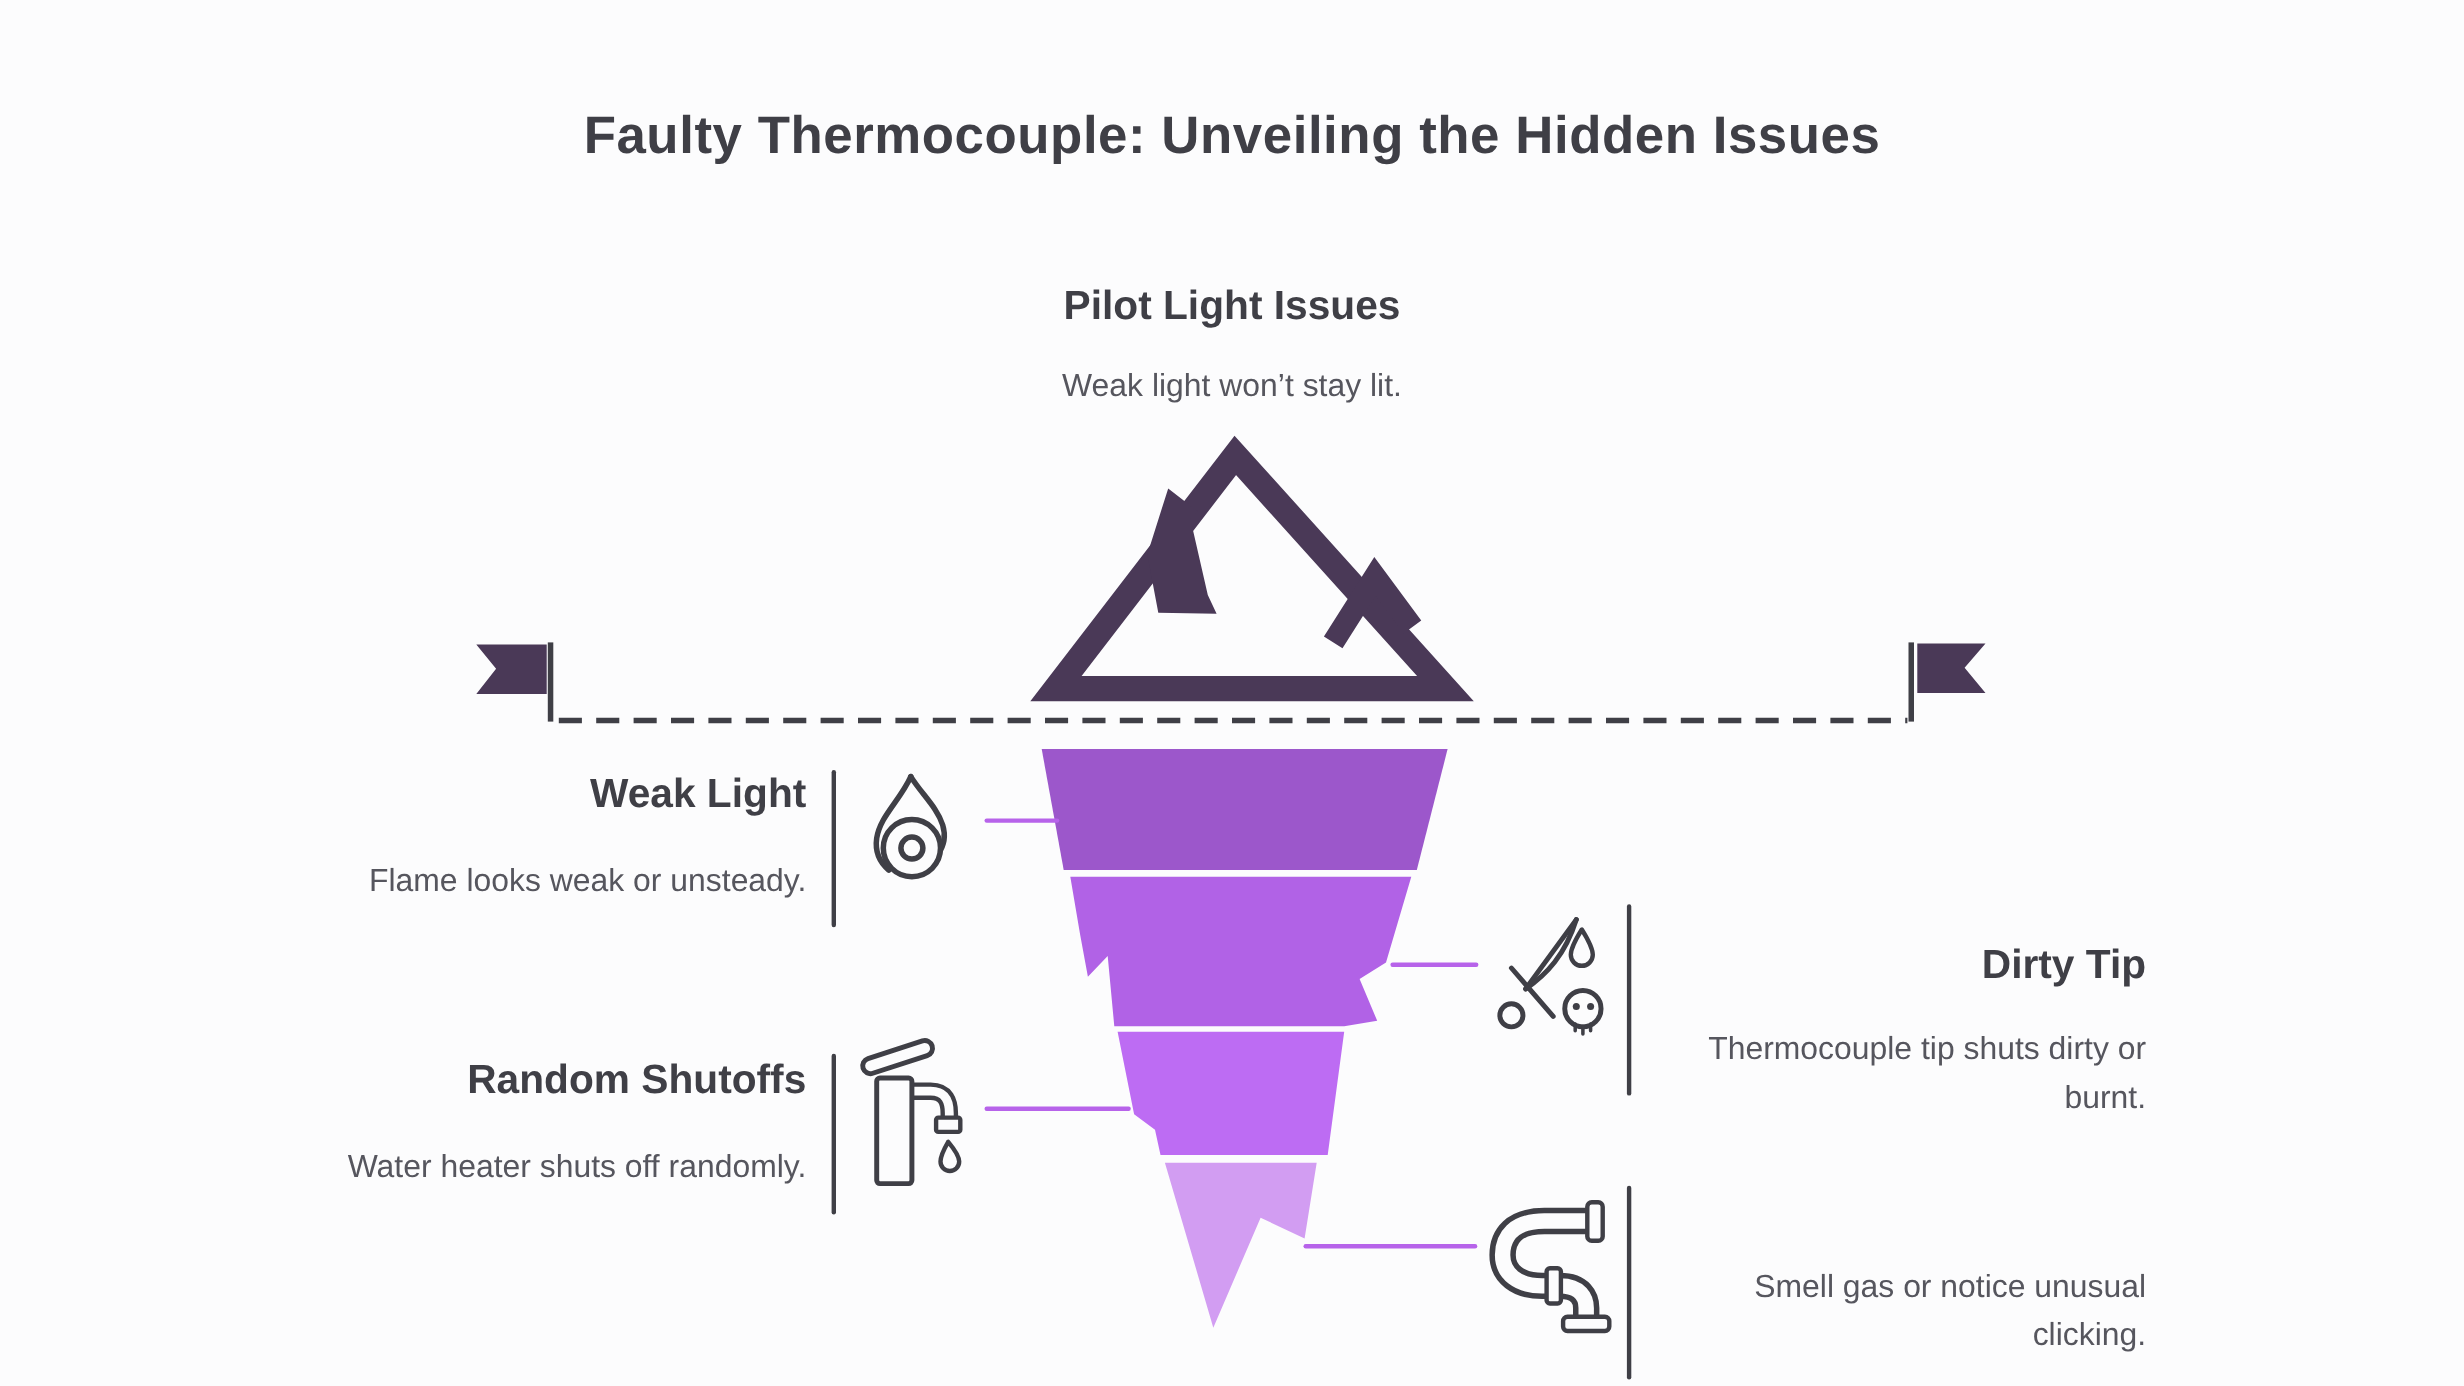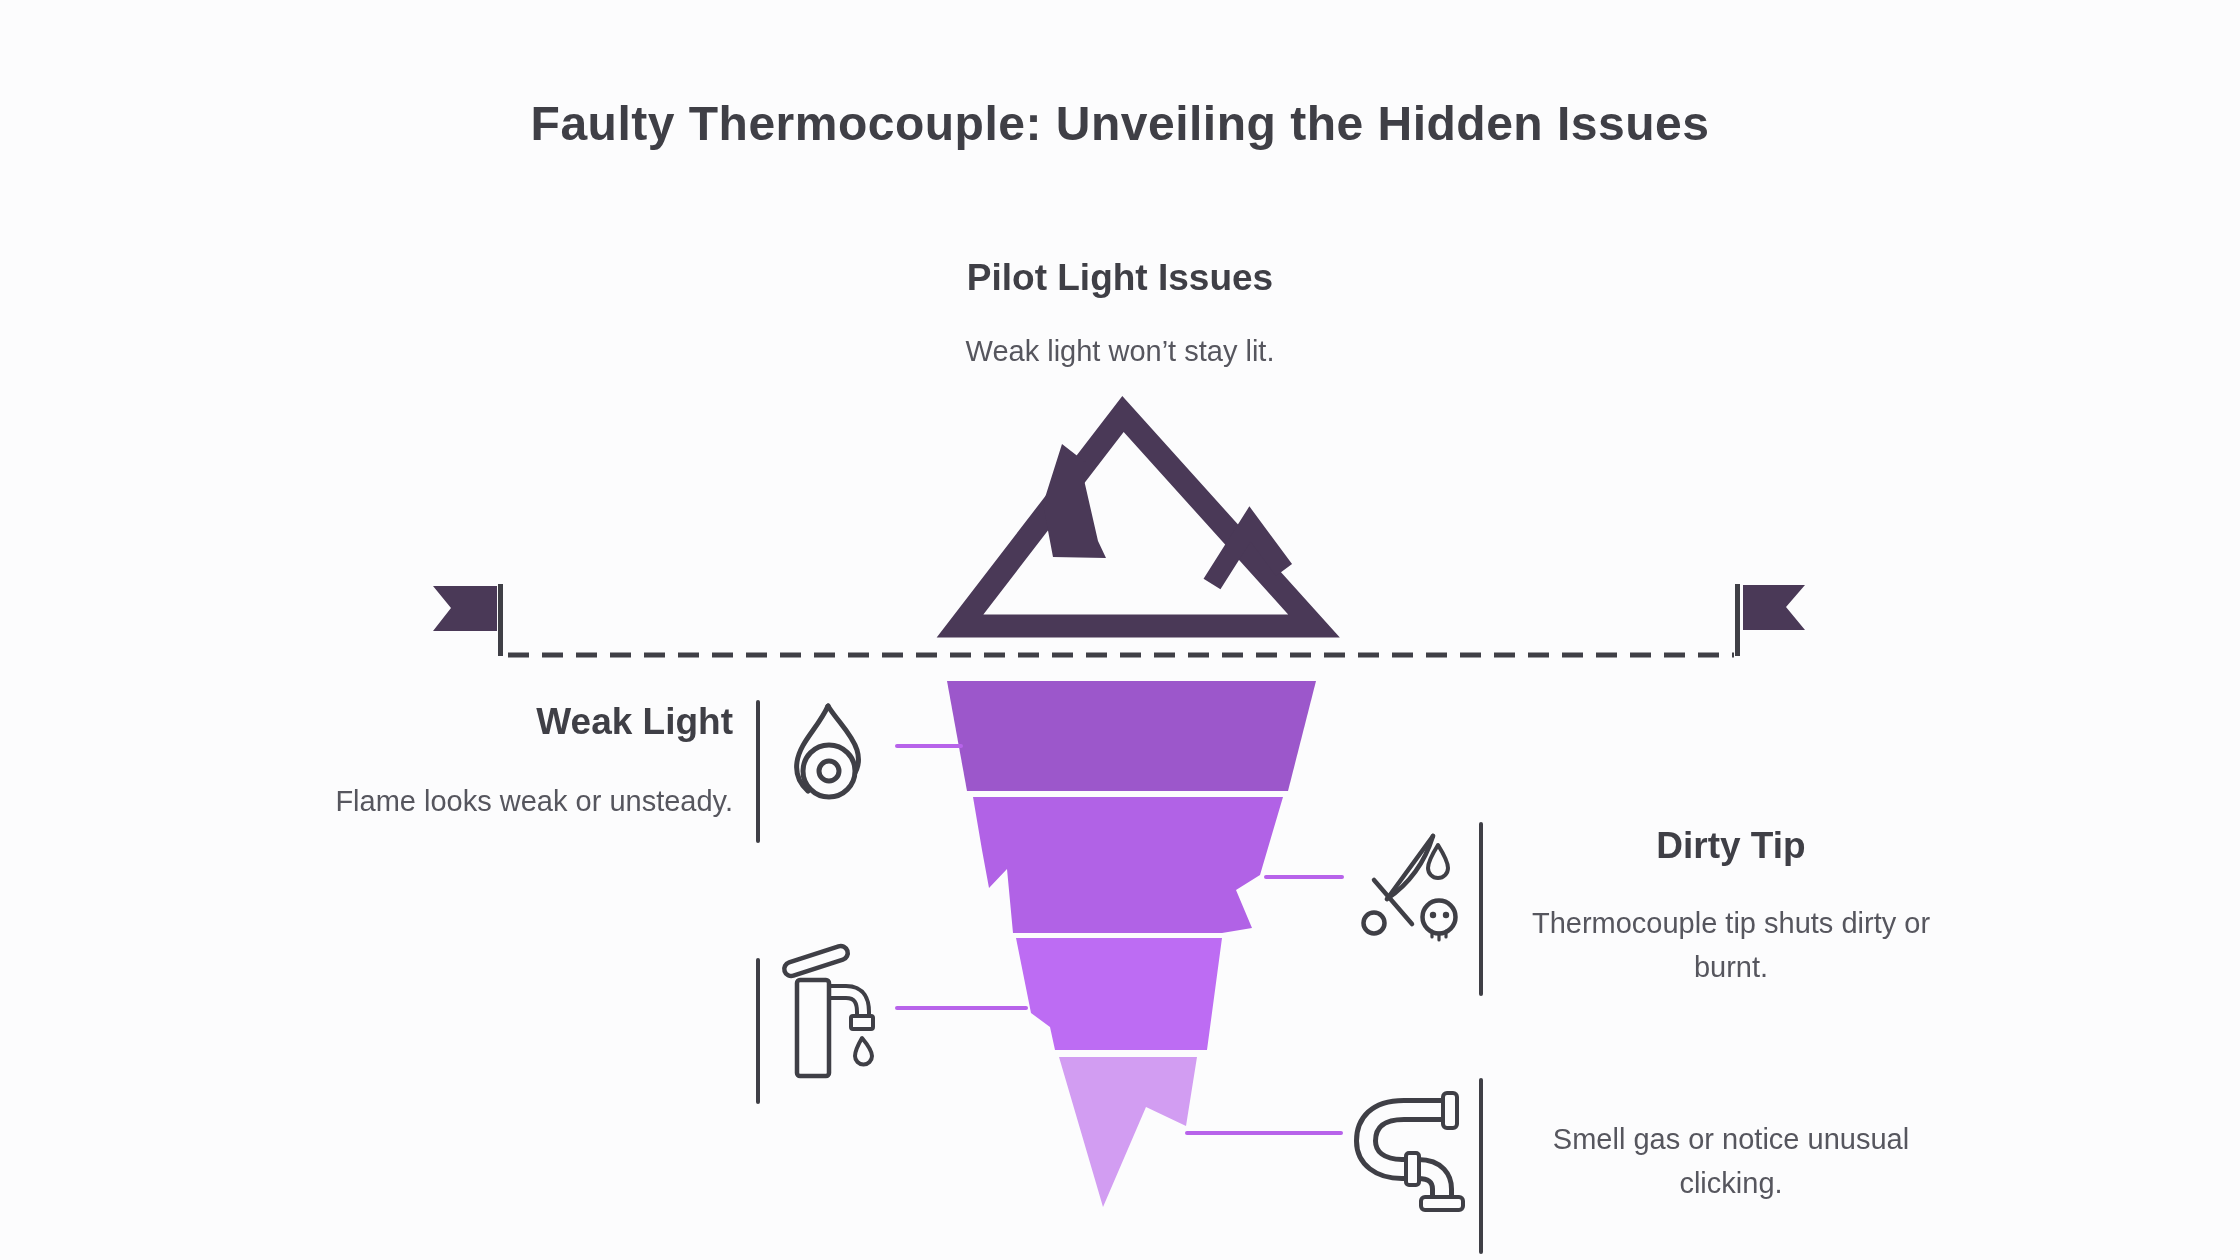--- a/index.html
+++ b/index.html
@@ -23,21 +23,21 @@
   .sec-heading{
     font-size:37px;font-weight:700;color:var(--ink-dark,#3f3f46);
     line-height:1.2;
   }
   .sec-desc{
     font-size:29px;font-weight:400;color:var(--text-secondary,#56565e);
     line-height:1.5;
   }
   .center{left:0;width:2240px;text-align:center;}
   .block-left{text-align:right;}
-  .block-right{text-align:center;}
+  .block-right{text-align:right;margin-top:31px;}
   .divider{
     position:absolute;width:4px;z-index:2;
     background:var(--ink-dark,#3f3f46);border-radius:2px;
   }
   .connector{
     position:absolute;height:4px;z-index:1;
     background:var(--connector,#b763ea);border-radius:2px;
   }
 </style>
 </head>
@@ -131,18 +131,22 @@
   <div class="txt block-left" style="right:1507px;top:700px;width:560px;">
     <div class="sec-heading">Weak Light</div>
     <div class="sec-desc" style="margin-top:36px;">Flame looks weak or unsteady.</div>
   </div>
 
   <div class="txt block-right" style="left:1511px;top:824px;width:440px;">
     <div class="sec-heading">Dirty Tip</div>
     <div class="sec-desc" style="margin-top:34px;">Thermocouple tip shuts dirty or burnt.</div>
   </div>
 
+  <div class="txt block-left" style="right:1507px;top:960px;width:560px;">
+    <div class="sec-heading">Random Shutoffs</div>
+    <div class="sec-desc" style="margin-top:36px;">Water heater shuts off randomly.</div>
+  </div>
 
   <div class="txt block-right" style="left:1511px;top:1084px;width:440px;">
     <div class="sec-desc" style="margin-top:34px;">Smell gas or notice unusual clicking.</div>
   </div>
 
 </div>
 
 </body></html>

